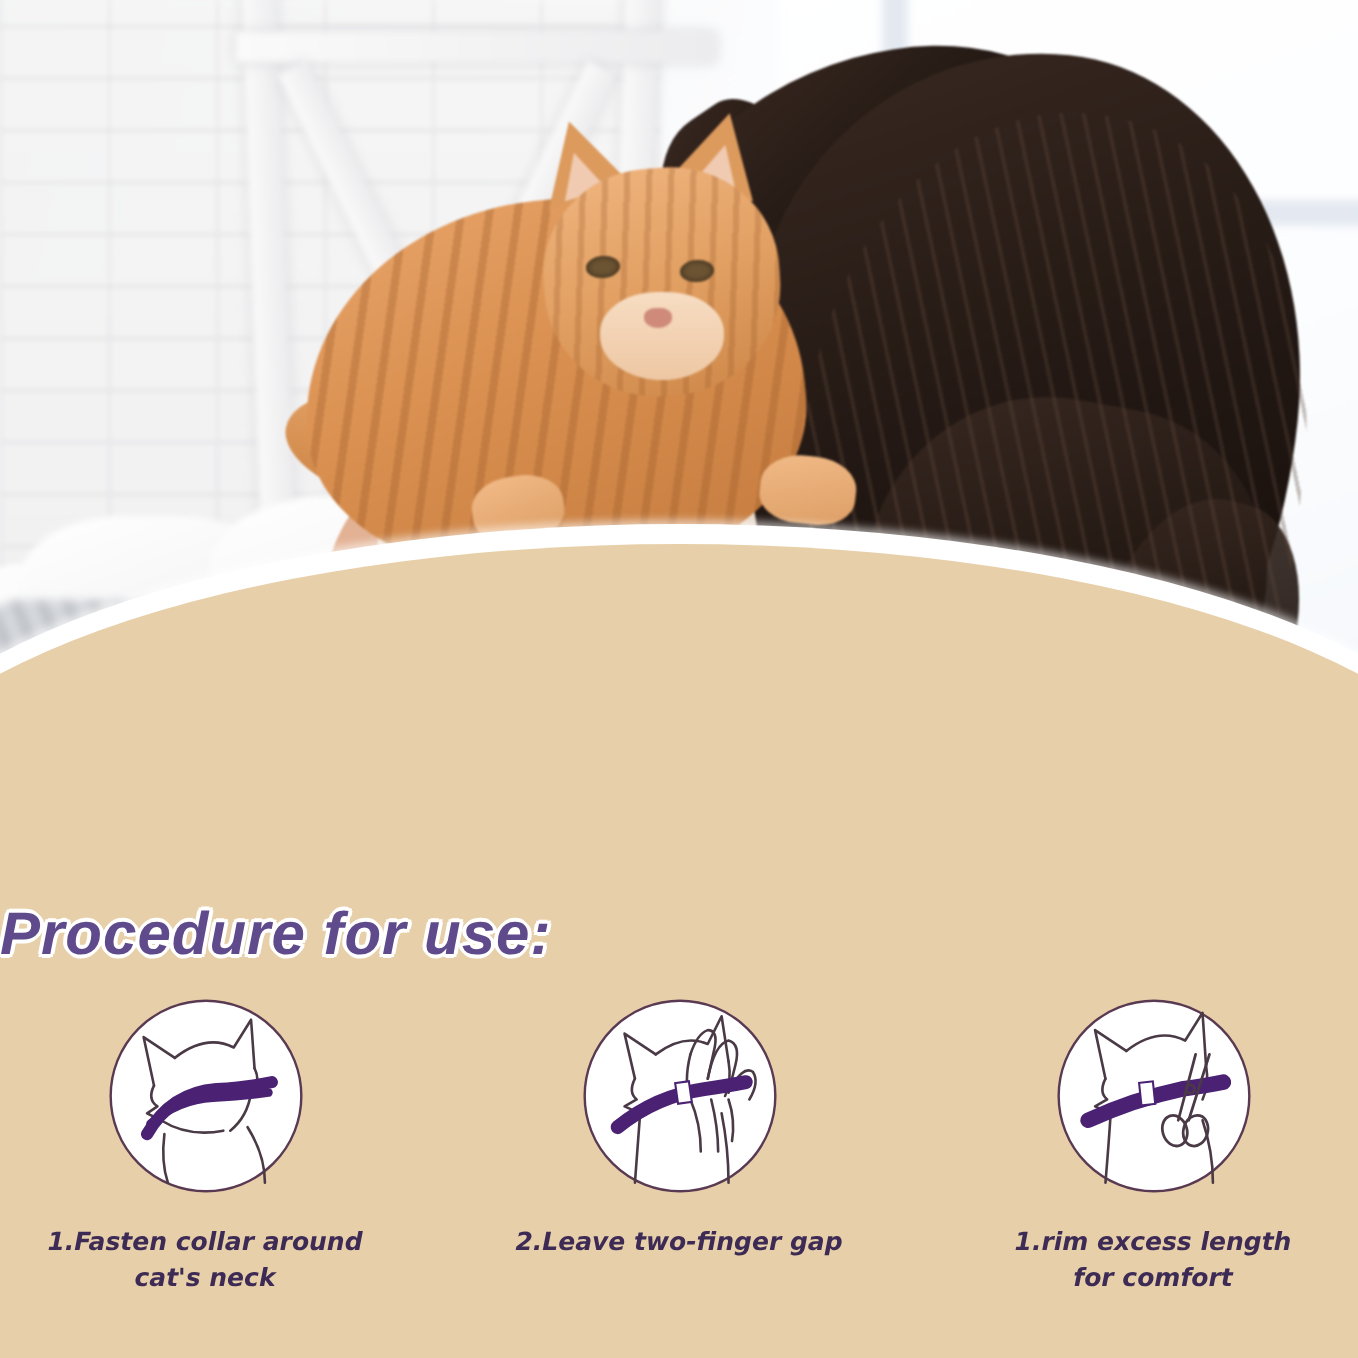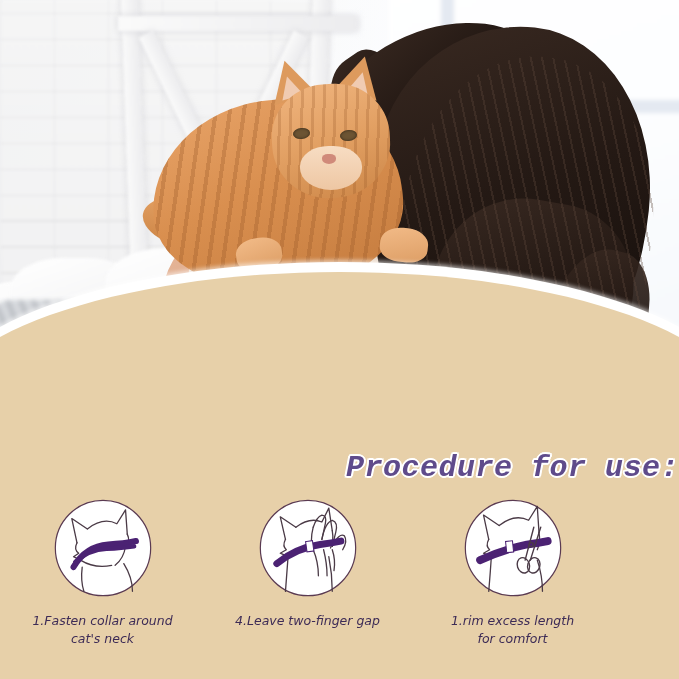--- a/index.html
+++ b/index.html
@@ -455,44 +455,45 @@
     width: 679px;
     height: 255px;
     background: #e7d0a9;
   }
 
   .title {
     position: absolute;
     left: 0;
     top: 27px;
     width: 679px;
-    text-align: right;
-    font-family: Liberation Mono, monospace;
+    text-align: left;
+    font-family: Liberation Sans, sans-serif;
     font-size: 30px;
     font-weight: bold;
     font-style: italic;
     letter-spacing: 0.5px;
     color: #5f4b8b;
     -webkit-text-stroke: 3px #ffffff;
     paint-order: stroke fill;
     text-shadow:
       -1px -1px 0 #ffffff,  1px -1px 0 #ffffff,
       -1px  1px 0 #ffffff,  1px  1px 0 #ffffff,
        0   -2px 0 #ffffff,  0    2px 0 #ffffff,
       -2px  0   0 #ffffff,  2px  0   0 #ffffff;
   }
 
   .steps {
     position: absolute;
     left: 0;
     top: 72px;
     width: 679px;
     display: flex;
-    justify-content: flex-start;
+    justify-content: space-between;
     align-items: flex-start;
+    font-weight: bold;
   }
   .step {
     width: 205px;
     display: flex;
     flex-direction: column;
     align-items: center;
   }
   .step-icon {
     width: 104px;
     height: 104px;
@@ -632,21 +633,21 @@
               <path d="M88 58 Q96 42 102 46 Q106 52 100 62"></path>
               <path d="M66 36 Q62 52 66 62"></path>
               <path d="M66 62 Q72 76 72 92"></path>
               <path d="M78 62 Q82 78 82 92"></path>
               <path d="M88 62 Q92 74 90 86"></path>
             </g>
             <path d="M24 78 Q46 60 74 56 Q88 54 98 52" fill="none" stroke="#4b2273" stroke-width="8" stroke-linecap="round"></path>
             <rect x="58" y="52" width="8" height="12" fill="#ffffff" stroke="#4b2273" stroke-width="1.2" transform="rotate(-8 62 58)"></rect>
           </svg>
         </div>
-        <div class="step-caption">4.Leave two-finger gap</div>
+        <div class="step-caption">2.Leave two-finger gap</div>
       </div>
 
       <div class="step">
         <div class="step-icon">
           <svg viewBox="0 0 120 120" width="104" height="104">
             <circle cx="60" cy="60" r="55" fill="#ffffff" stroke="#5a3a52" stroke-width="1.4"></circle>
             <g fill="none" stroke="#4a3a46" stroke-width="1.5" stroke-linejoin="round" stroke-linecap="round">
               <path d="M32 50 L26 22 L44 34"></path>
               <path d="M44 34 Q62 20 78 28 L88 12 L90 42"></path>
               <path d="M32 50 Q28 58 33 62 L26 66 L35 70"></path>

